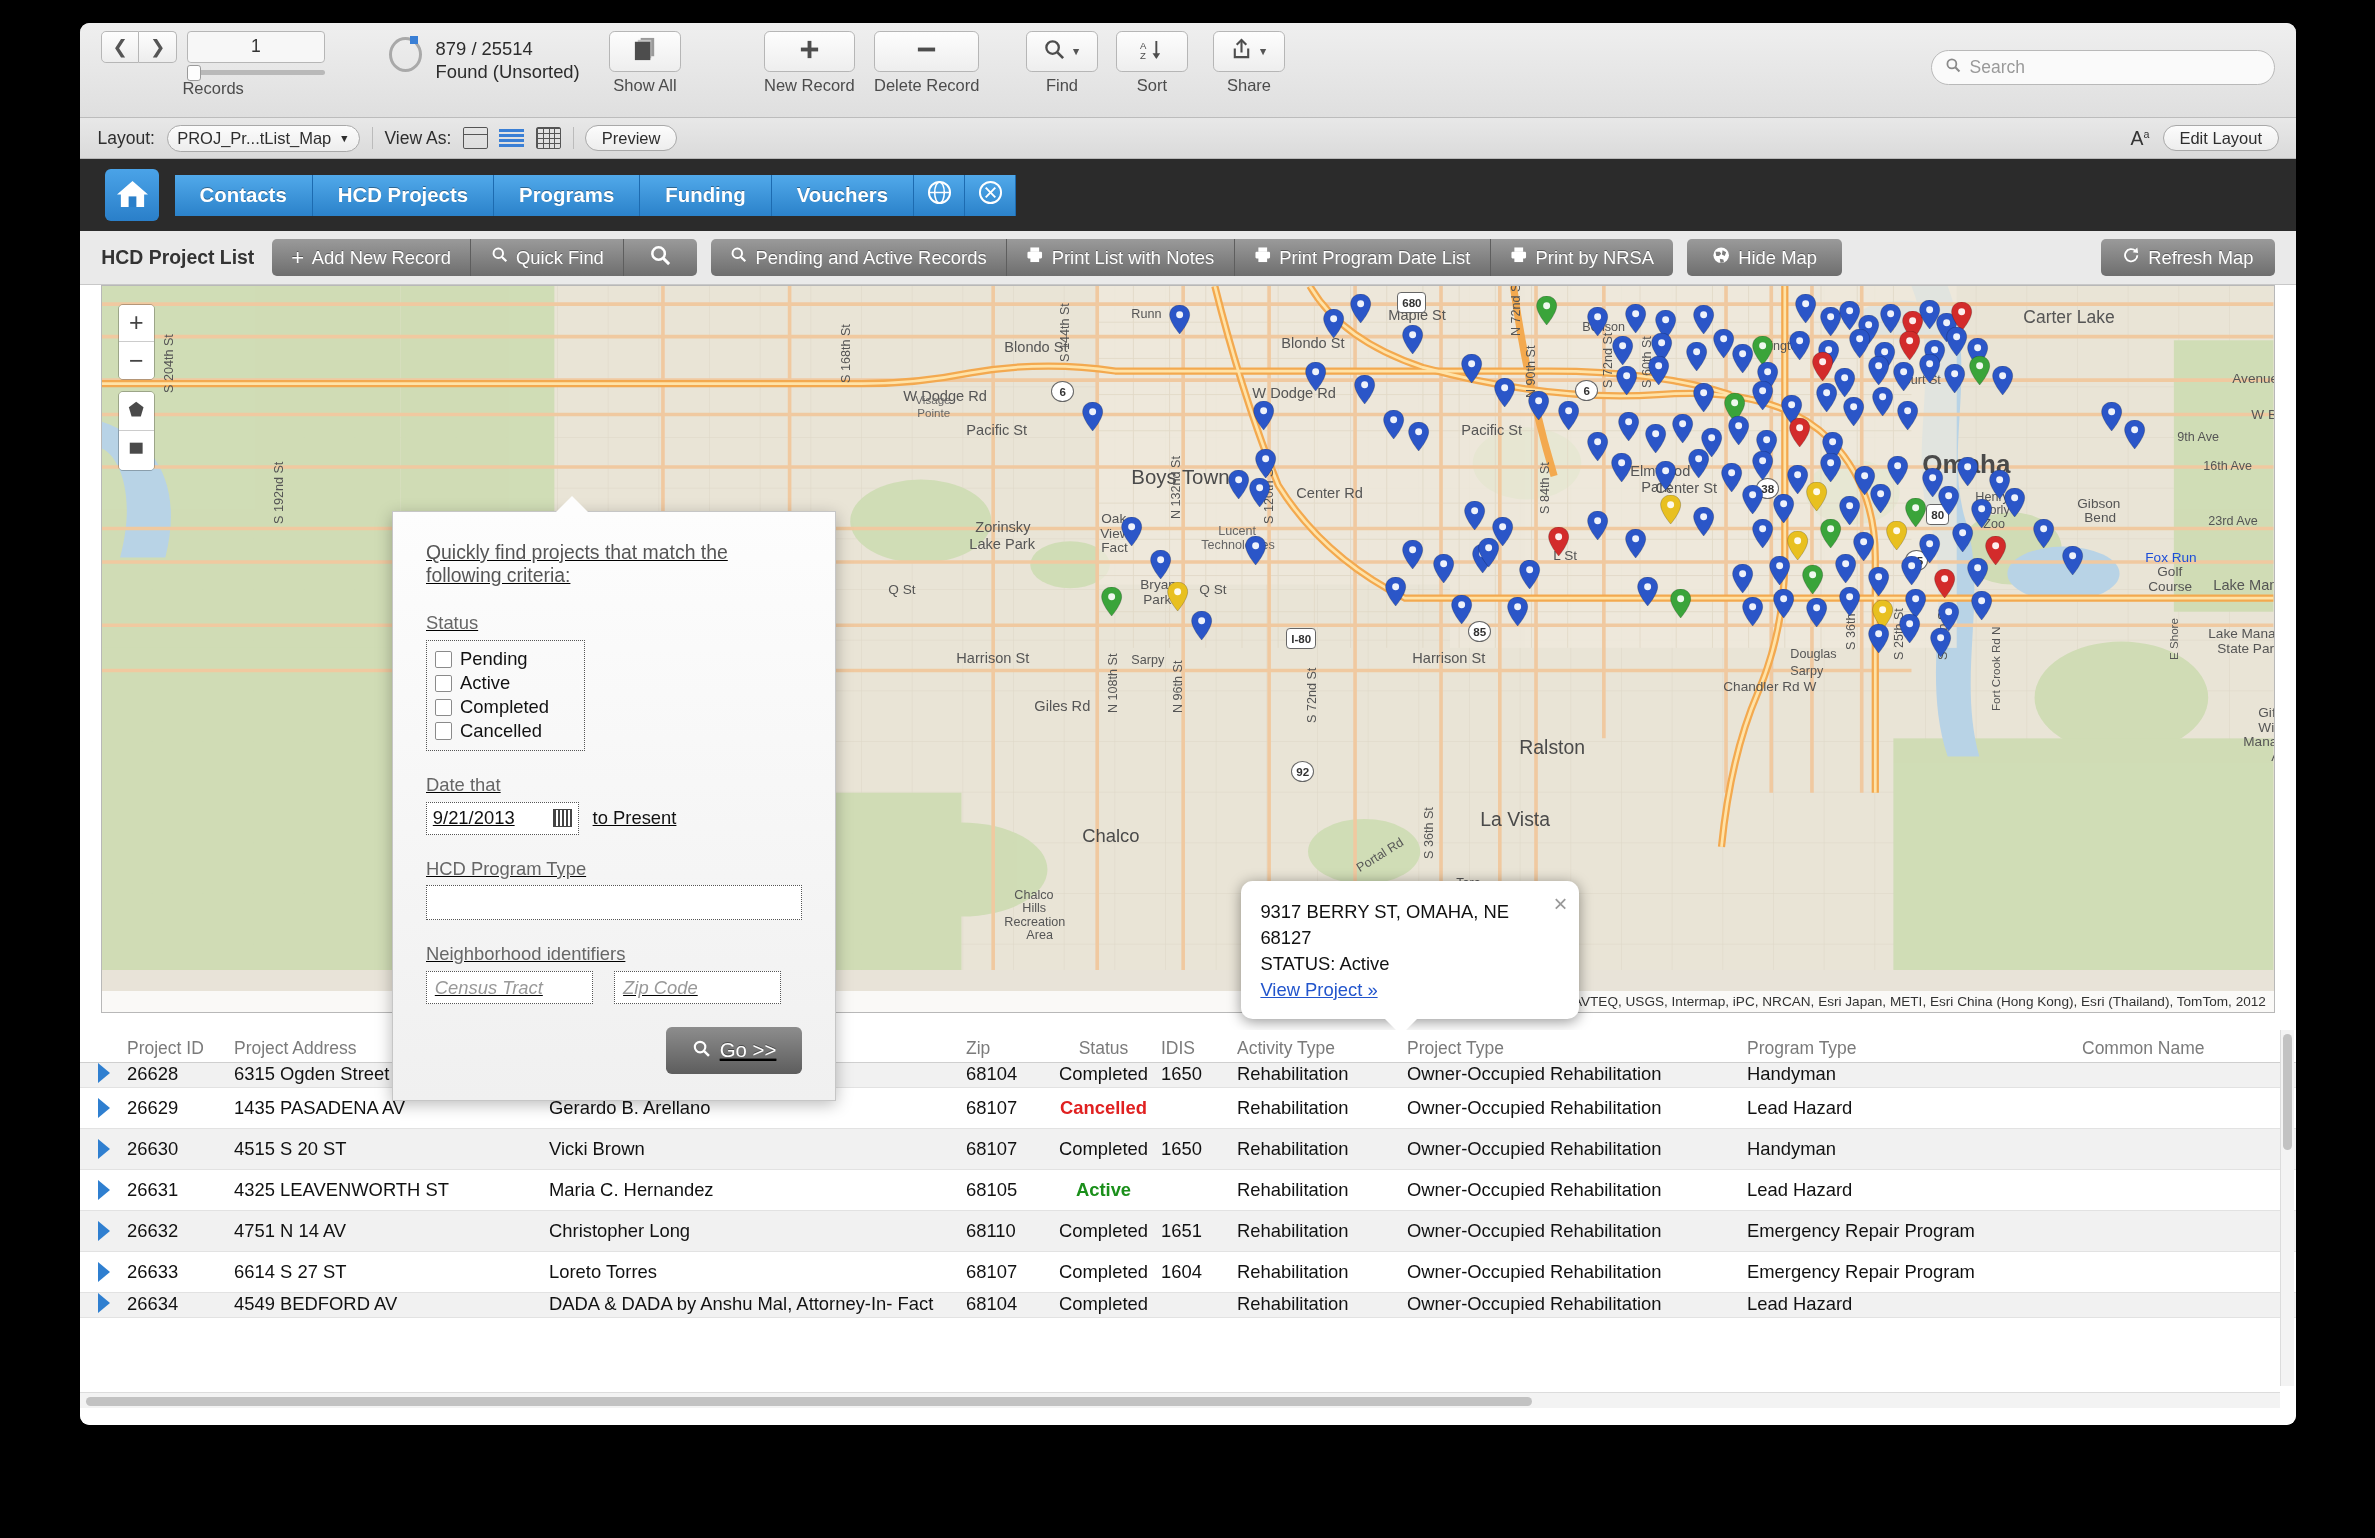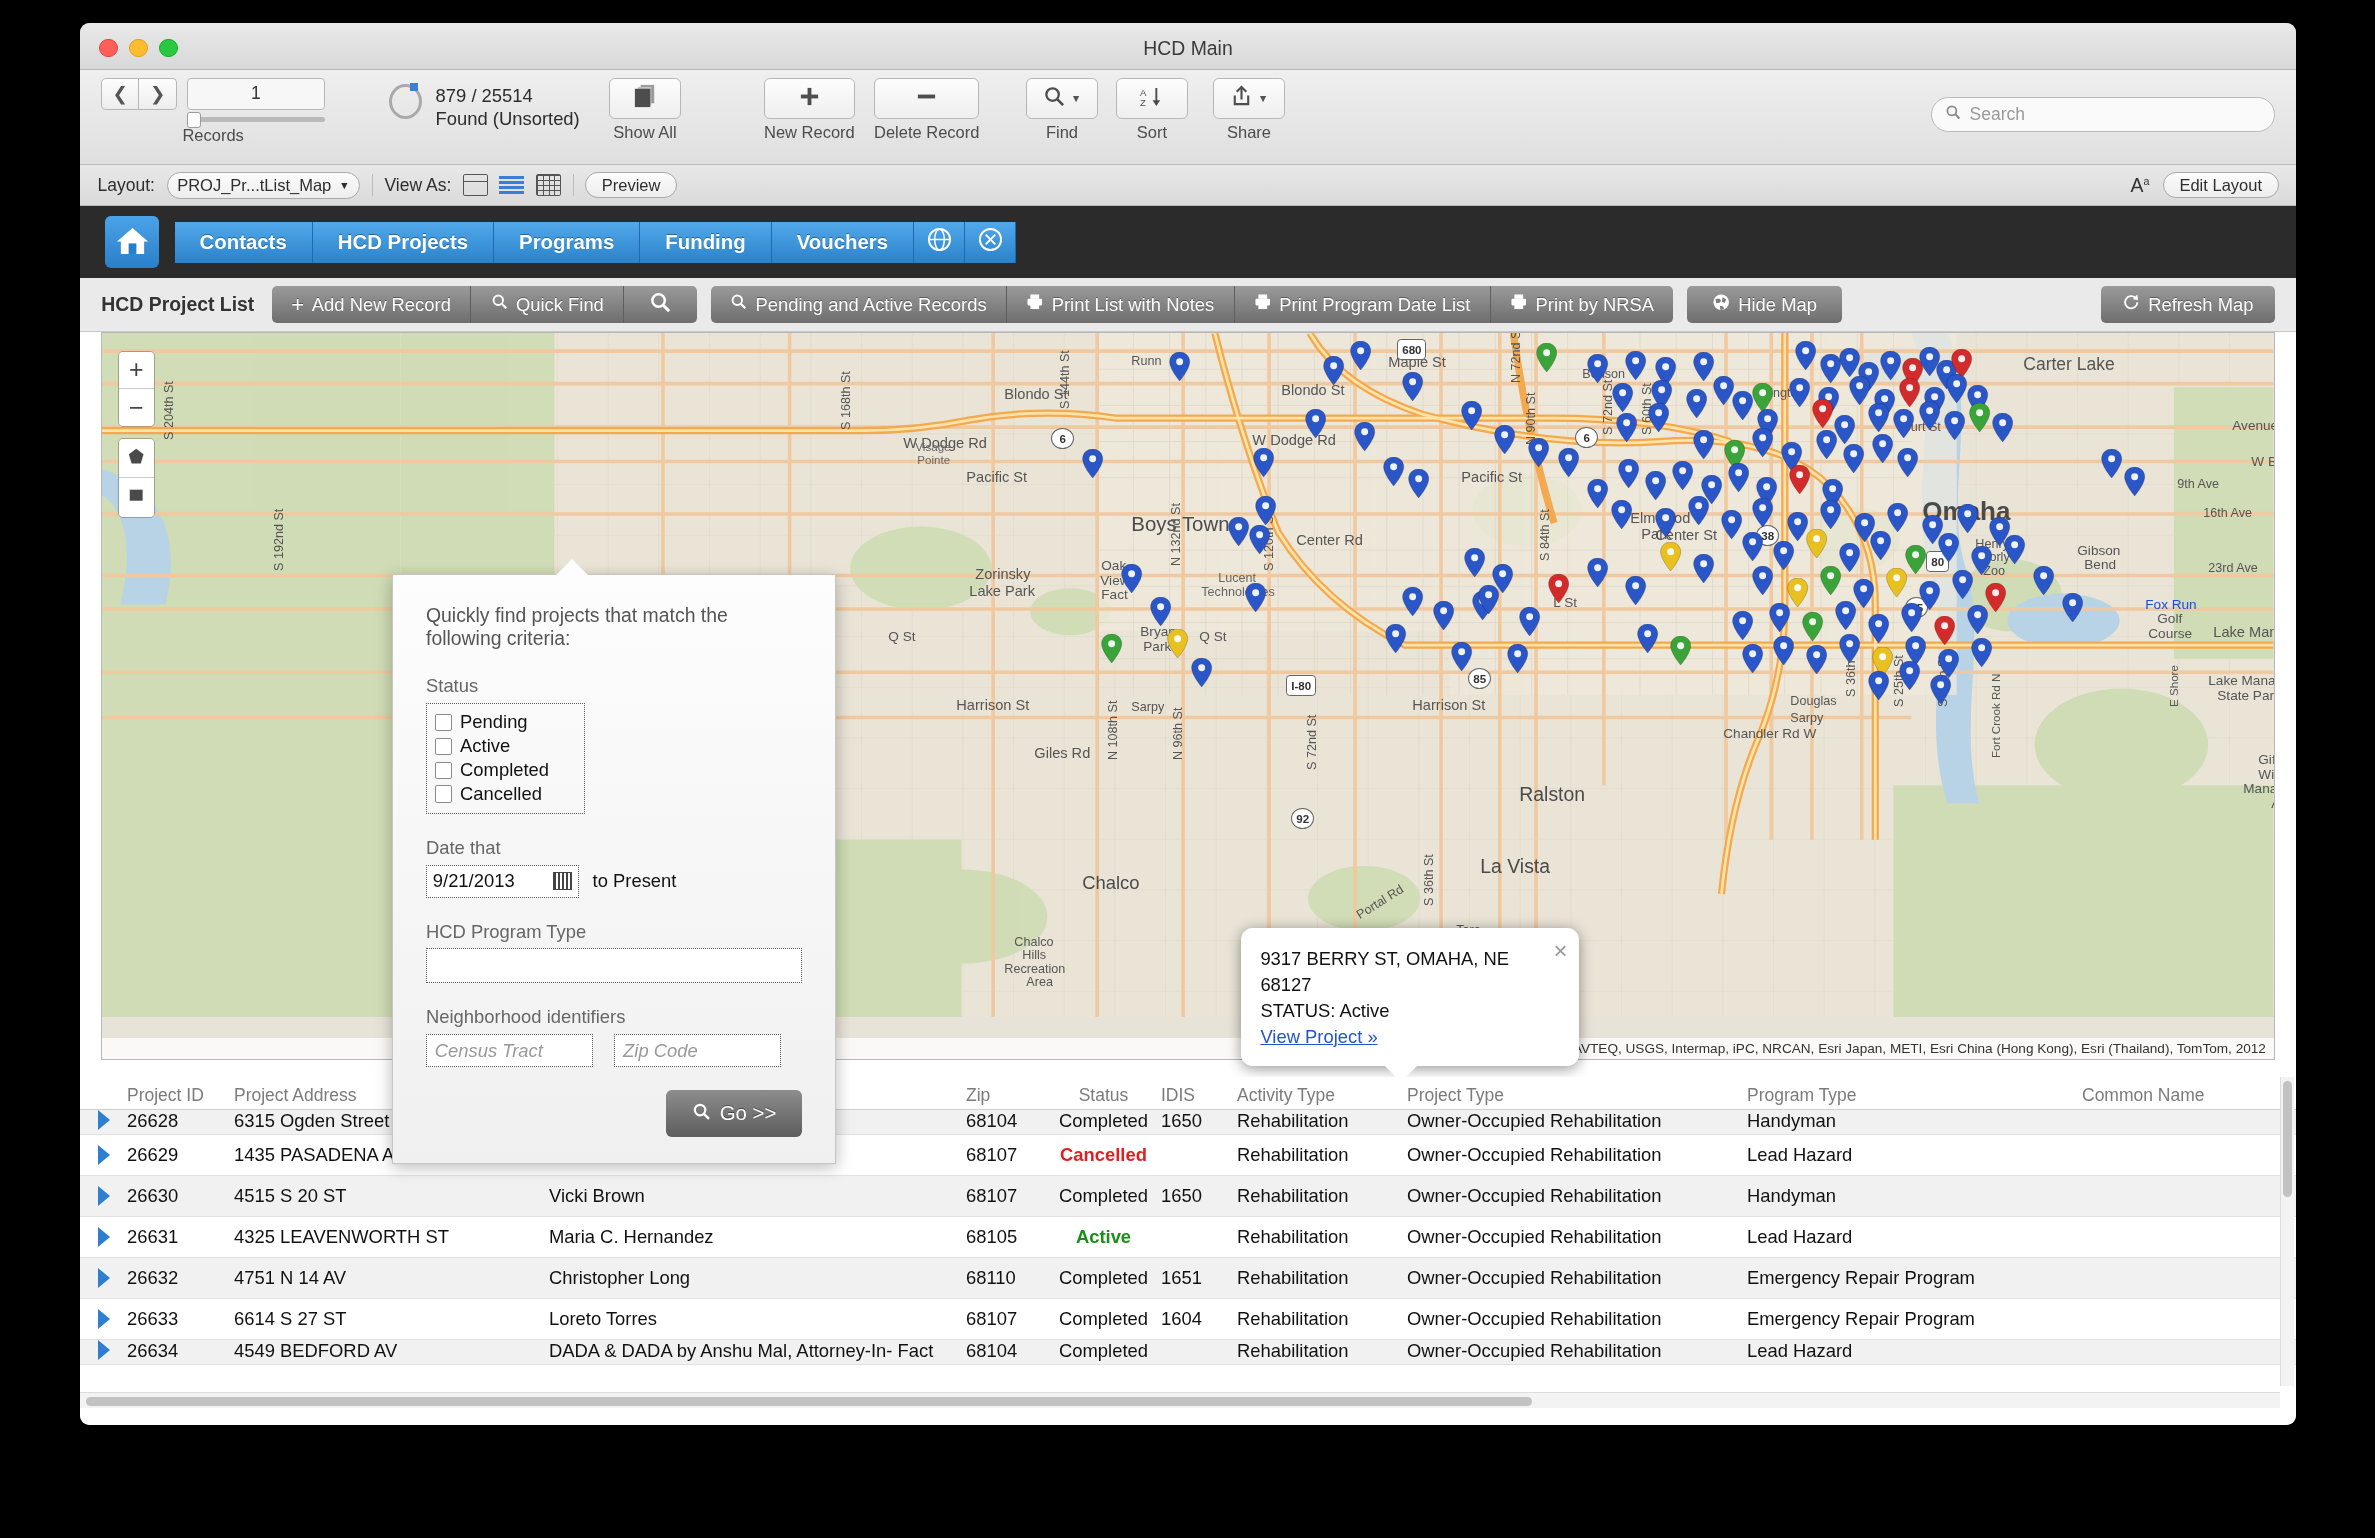--- a/index.html
+++ b/index.html
@@ -257,27 +257,28 @@
     border-bottom: 0;
   }
   #popup-close {
     position: absolute; right: 11.6px; top: 5.8px;
     font-size: 24px; color: #999;
   }
   #popup-link { color: #2255cc; text-decoration: underline; }
 
   
   #qfpanel {
-    position: absolute; left: 312px; top: 368px;
+    position: absolute; left: 312px; top: 352px;
     width: 444px;
     background: linear-gradient(#fdfdfd, #f0f0f0);
     border: 1px solid #c6c6c6;
     box-shadow: 0 3.9px 15.5px rgba(0,0,0,0.28);
     padding: 29px 33px 26px;
     z-index: 40;
+    text-decoration: underline;
   }
   #qfpanel::before {
     content:''; position:absolute; left: 163px; top: -16.5px;
     border: 16.5px solid transparent; border-bottom-color: #fdfdfd;
     border-top: 0;
   }
   #qf-title { font-size: 19.4px; color: #555; margin-bottom: 25px; }
   .qf-section { margin-bottom: 23px; }
   .qf-label { font-size: 18.4px; color: #666; margin-bottom: 5.8px; }
   .dotted { border: 1px dotted #555; }
@@ -386,28 +387,20 @@
   #hthumb {
     position: absolute; top: 3.9px; left: 5.8px; width: 1446px; height: 8.7px;
     background: #c2c2c2; border-radius: 4.9px;
   }
 </style>
 </head>
 <body>
 
 <div id="window">
 
-  <div id="titlebar">
-    <div class="traffic">
-      <div class="light red"></div>
-      <div class="light yellow"></div>
-      <div class="light green"></div>
-    </div>
-    <div id="win-title">HCD Main</div>
-  </div>
 
   <div id="toolbar">
 
     <div class="tb-group" style="left:21.3px;">
       <div style="display:flex;align-items:flex-start;">
         <div class="navbtns">
           <div class="navbtn">❮</div>
           <div class="navbtn">❯</div>
         </div>
         <div class="slider-wrap">

